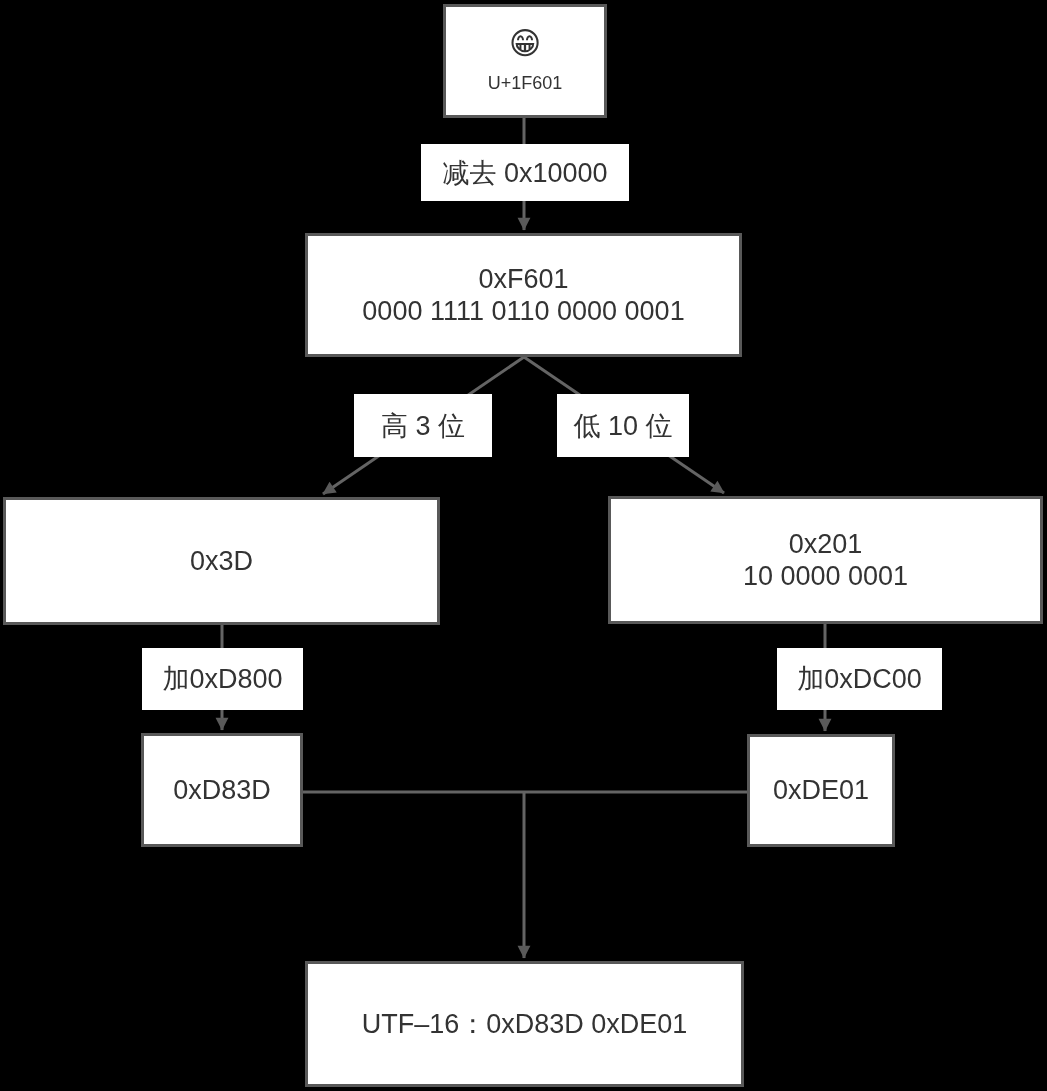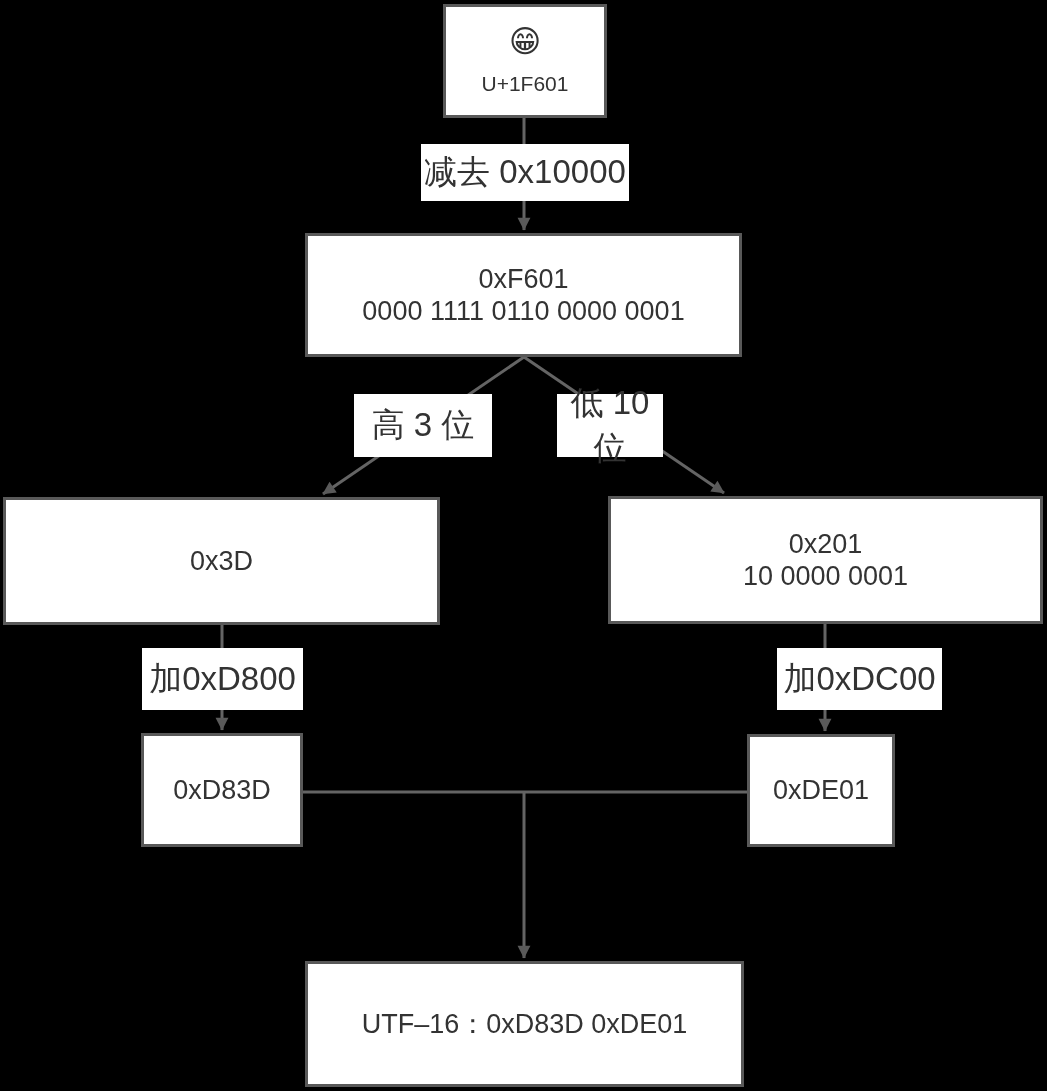--- a/index.html
+++ b/index.html
@@ -28,32 +28,32 @@
     text-align:center;
     font-size:27px;line-height:1.2;
     color:var(--text);
   }
   .label{
     position:absolute;z-index:3;
     background:var(--box-fill);
     border:none;
     display:flex;align-items:center;justify-content:center;
     text-align:center;
-    font-size:33px;
+    font-size:27px;
     color:var(--text);
   }
   .two-line{}
   .emoji{font-size:31px;line-height:1;}
-  .code-line{font-size:21px;}
+  .code-line{font-size:18px;}
   
   #n-source   {left:443px;top:4px;  width:164px;height:114px;gap:14px;}
   #l-subtract {left:421px;top:144px;width:208px;height:57px;}
   #n-value    {left:305px;top:233px;width:437px;height:124px;}
   #l-high     {left:354px;top:394px;width:138px;height:63px;}
-  #l-low      {left:557px;top:394px;width:106px;height:63px;justify-content:center;}
+  #l-low      {left:557px;top:394px;width:132px;height:63px;justify-content:center;}
   #n-high     {left:3px;  top:497px;width:437px;height:128px;}
   #n-low      {left:608px;top:496px;width:435px;height:128px;}
   #l-addhigh  {left:142px;top:648px;width:161px;height:62px;}
   #l-addlow   {left:743px;top:648px;width:165px;height:62px;margin-left:34px;}
   #n-hunit    {left:141px;top:733px;width:162px;height:114px;}
   #n-lunit    {left:747px;top:734px;width:148px;height:113px;}
   #n-result   {left:305px;top:961px;width:439px;height:126px;}
 </style>
 </head>
 <body>

